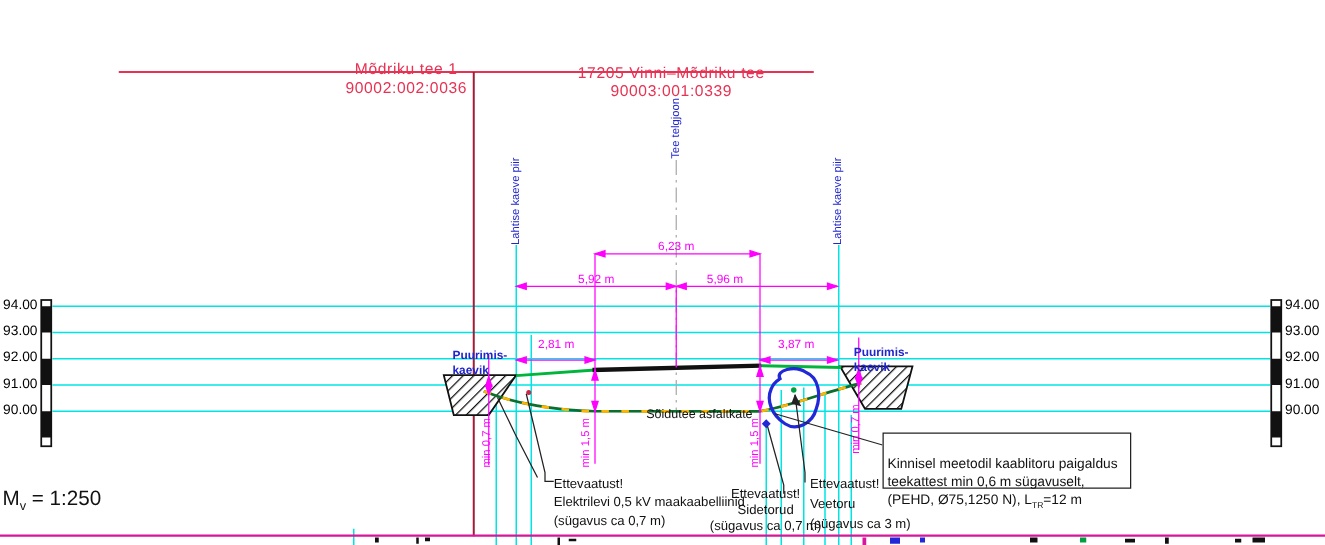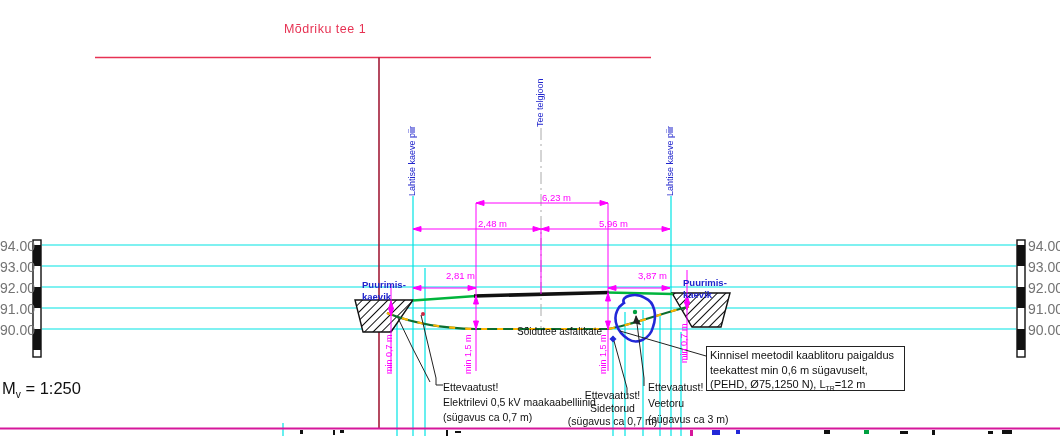--- a/index.html
+++ b/index.html
@@ -1,32 +1,32 @@
 <!DOCTYPE html>
 <html><head>
 <meta charset="utf-8">
 <style>
   html,body{margin:0;padding:0;background:#fff;}
   .stage{position:relative;width:1060px;height:436px;background:#fff;overflow:hidden;
          font-family:"Liberation Sans",sans-serif;}
   .t{position:absolute;white-space:nowrap;}
-  .red{color:#e73253;}
+  .red{color:#e73253;margin-top:26px;}
   .center{text-align:center;}
   .right{text-align:right;}
   .title{font-size:12.5px;line-height:15px;letter-spacing:.5px;}
-  .elev{font-size:14px;color:#737373;width:30px;height:14px;}
+  .elev{font-size:11px;color:#000000;width:30px;height:14px;}
   .vt{position:absolute;white-space:nowrap;transform:rotate(-90deg);transform-origin:0 0;}
   .vblue{font-size:9px;color:#2025cc;}
   .vmag{font-size:9px;color:#ff00ff;}
-  .dim{font-size:9.5px;color:#ff00ff;width:60px;text-align:right;}
+  .dim{font-size:9.5px;color:#ff00ff;width:60px;text-align:center;}
   .pit{font-size:9.5px;font-weight:bold;color:#2025cc;line-height:12px;width:56px;text-align:left;}
   .call{font-size:10.5px;color:#111;line-height:15px;}
   .callc{font-size:10.5px;color:#111;line-height:13px;text-align:center;}
   .notebox{position:absolute;left:706px;top:346px;width:199px;height:45px;border:1.5px solid #222;
-           background:#fff;font-size:11px;line-height:14.5px;color:#111;padding:1px 3px;box-sizing:border-box;}
+           background:#fff;font-size:11px;line-height:14.5px;color:#111;padding:17px 3px;box-sizing:border-box;}
   .scale{font-size:16.5px;color:#111;}
   sub{font-size:0.62em;}
   svg{position:absolute;left:0;top:0;}
 </style>
 </head>
 <body>
 
 <div class="stage">
 
 <svg width="1060" height="436" viewBox="0 0 1060 436">
@@ -144,20 +144,25 @@
     <rect x="864" y="430" width="5" height="4" fill="#00a040"></rect>
     <rect x="900" y="431" width="8" height="3" fill="#111"></rect>
     <rect x="932" y="430" width="3" height="5" fill="#111"></rect>
     <rect x="988" y="431" width="5" height="3" fill="#111"></rect>
     <rect x="1002" y="430" width="10" height="4" fill="#111"></rect>
   </g>
 </svg>
 
 <div class="t red title center" style="left:245px;top:22px;width:160px">
   <div>Mõdriku tee 1</div>
+  <div>90002:002:0036</div>
+</div>
+<div class="t red title center" style="left:437px;top:25px;width:200px">
+  <div>17205 Vinni–Mõdriku tee</div>
+  <div>90003:001:0339</div>
 </div>
 
 <div class="t elev right" style="left:0px;top:238px">94.00</div>
 <div class="t elev right" style="left:0px;top:259px">93.00</div>
 <div class="t elev right" style="left:0px;top:280px">92.00</div>
 <div class="t elev right" style="left:0px;top:301px">91.00</div>
 <div class="t elev right" style="left:0px;top:322px">90.00</div>
 
 <div class="t elev" style="left:1028px;top:238px">94.00</div>
 <div class="t elev" style="left:1028px;top:259px">93.00</div>
@@ -167,22 +172,22 @@
 
 <div class="vt vblue" style="left:407px;top:196px">Lahtise kaeve piir</div>
 <div class="vt vblue" style="left:665px;top:196px">Lahtise kaeve piir</div>
 <div class="vt vblue" style="left:535px;top:127px">Tee telgjoon</div>
 <div class="vt vmag" style="left:384px;top:374px">min 0,7 m</div>
 <div class="vt vmag" style="left:679px;top:363px">min 0,7 m</div>
 <div class="vt vmag" style="left:463px;top:374px">min 1,5 m</div>
 <div class="vt vmag" style="left:598px;top:374px">min 1,5 m</div>
 
 <div class="t dim" style="left:511px;top:192px">6,23 m</div>
-<div class="t dim" style="left:447px;top:218px">2,48 m</div>
-<div class="t dim" style="left:568px;top:218px">5,96 m</div>
+<div class="t dim" style="left:447px;top:218px">5,92 m</div>
+<div class="t dim" style="left:550px;top:218px">5,96 m</div>
 <div class="t dim" style="left:415px;top:270px">2,81 m</div>
 <div class="t dim" style="left:607px;top:270px">3,87 m</div>
 
 <div class="t pit" style="left:362px;top:279px">
   <div>Puurimis-</div>
   <div>kaevik</div>
 </div>
 <div class="t pit" style="left:683px;top:277px">
   <div>Puurimis-</div>
   <div>kaevik</div>
@@ -205,15 +210,15 @@
   <div>Veetoru</div>
   <div>(sügavus ca 3 m)</div>
 </div>
 
 <div class="notebox">
   <div>Kinnisel meetodil kaablitoru paigaldus</div>
   <div>teekattest min 0,6 m sügavuselt,</div>
   <div><span>(PEHD, Ø75,1250 N), L</span><sub>TR</sub><span>=12 m</span></div>
 </div>
 
-<div class="t scale" style="left:2px;top:379px"><span>M</span><sub>v</sub><span> = 1:250</span></div>
+<div class="t scale" style="left:2px;top:390px"><span>M</span><sub>v</sub><span> = 1:250</span></div>
 
 </div>
 
 </body></html>

